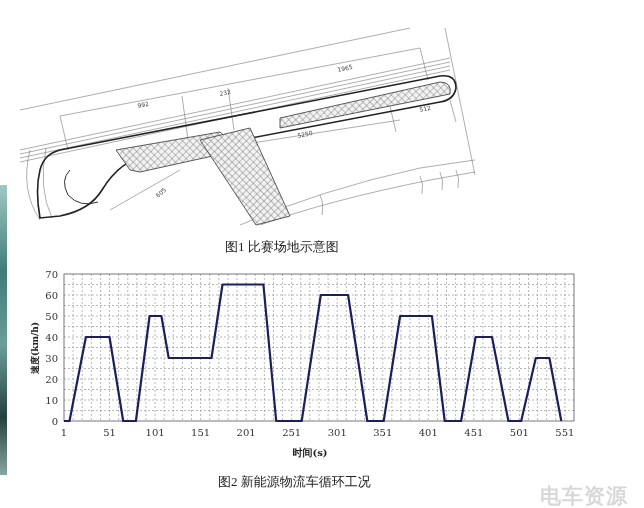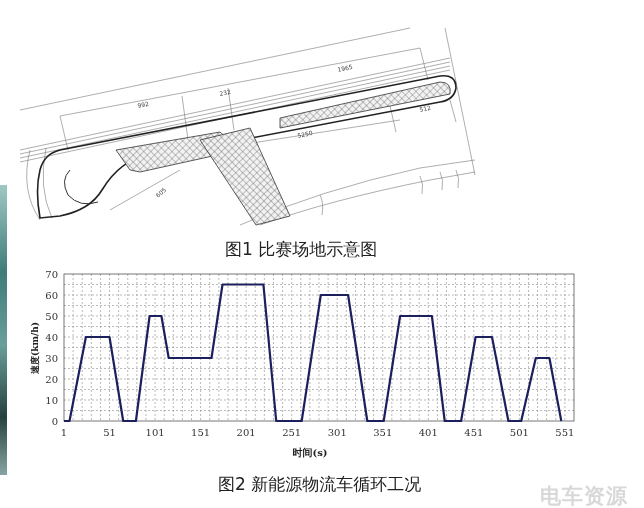--- a/index.html
+++ b/index.html
@@ -1,19 +1,19 @@
 <!DOCTYPE html>
 <html><head>
 <meta charset="utf-8">
 <style>
   html,body{margin:0;padding:0;background:#fff;}
   body{width:644px;height:508px;position:relative;overflow:hidden;font-family:"DejaVu Sans","Liberation Sans",sans-serif;}
   .edge-strip{position:absolute;left:0;top:185px;width:7px;height:290px;background:linear-gradient(180deg,#9fc8c4 0%,#3f7c78 30%,#6a9e9a 55%,#26423f 80%,#87a5a2 100%);}
   .site-plan{position:absolute;left:20px;top:20px;width:574px;height:208px;}
-  .caption{position:absolute;color:#222;font-size:17px;white-space:nowrap;}
+  .caption{position:absolute;color:#222;font-size:13px;white-space:nowrap;font-family:Liberation Serif, serif;}
   .cap1{left:225px;top:238px;}
   .cap2{left:218px;top:473px;}
   .watermark{position:absolute;left:540px;top:482px;font-size:21px;font-weight:bold;color:#d8d8d8;letter-spacing:1px;white-space:nowrap;}
   .chart{position:absolute;left:20px;top:262px;width:570px;height:210px;}
   .chart text{font-family:"DejaVu Serif","Liberation Serif",serif;}
 </style>
 </head>
 <body>
 
 <div class="edge-strip"></div>

